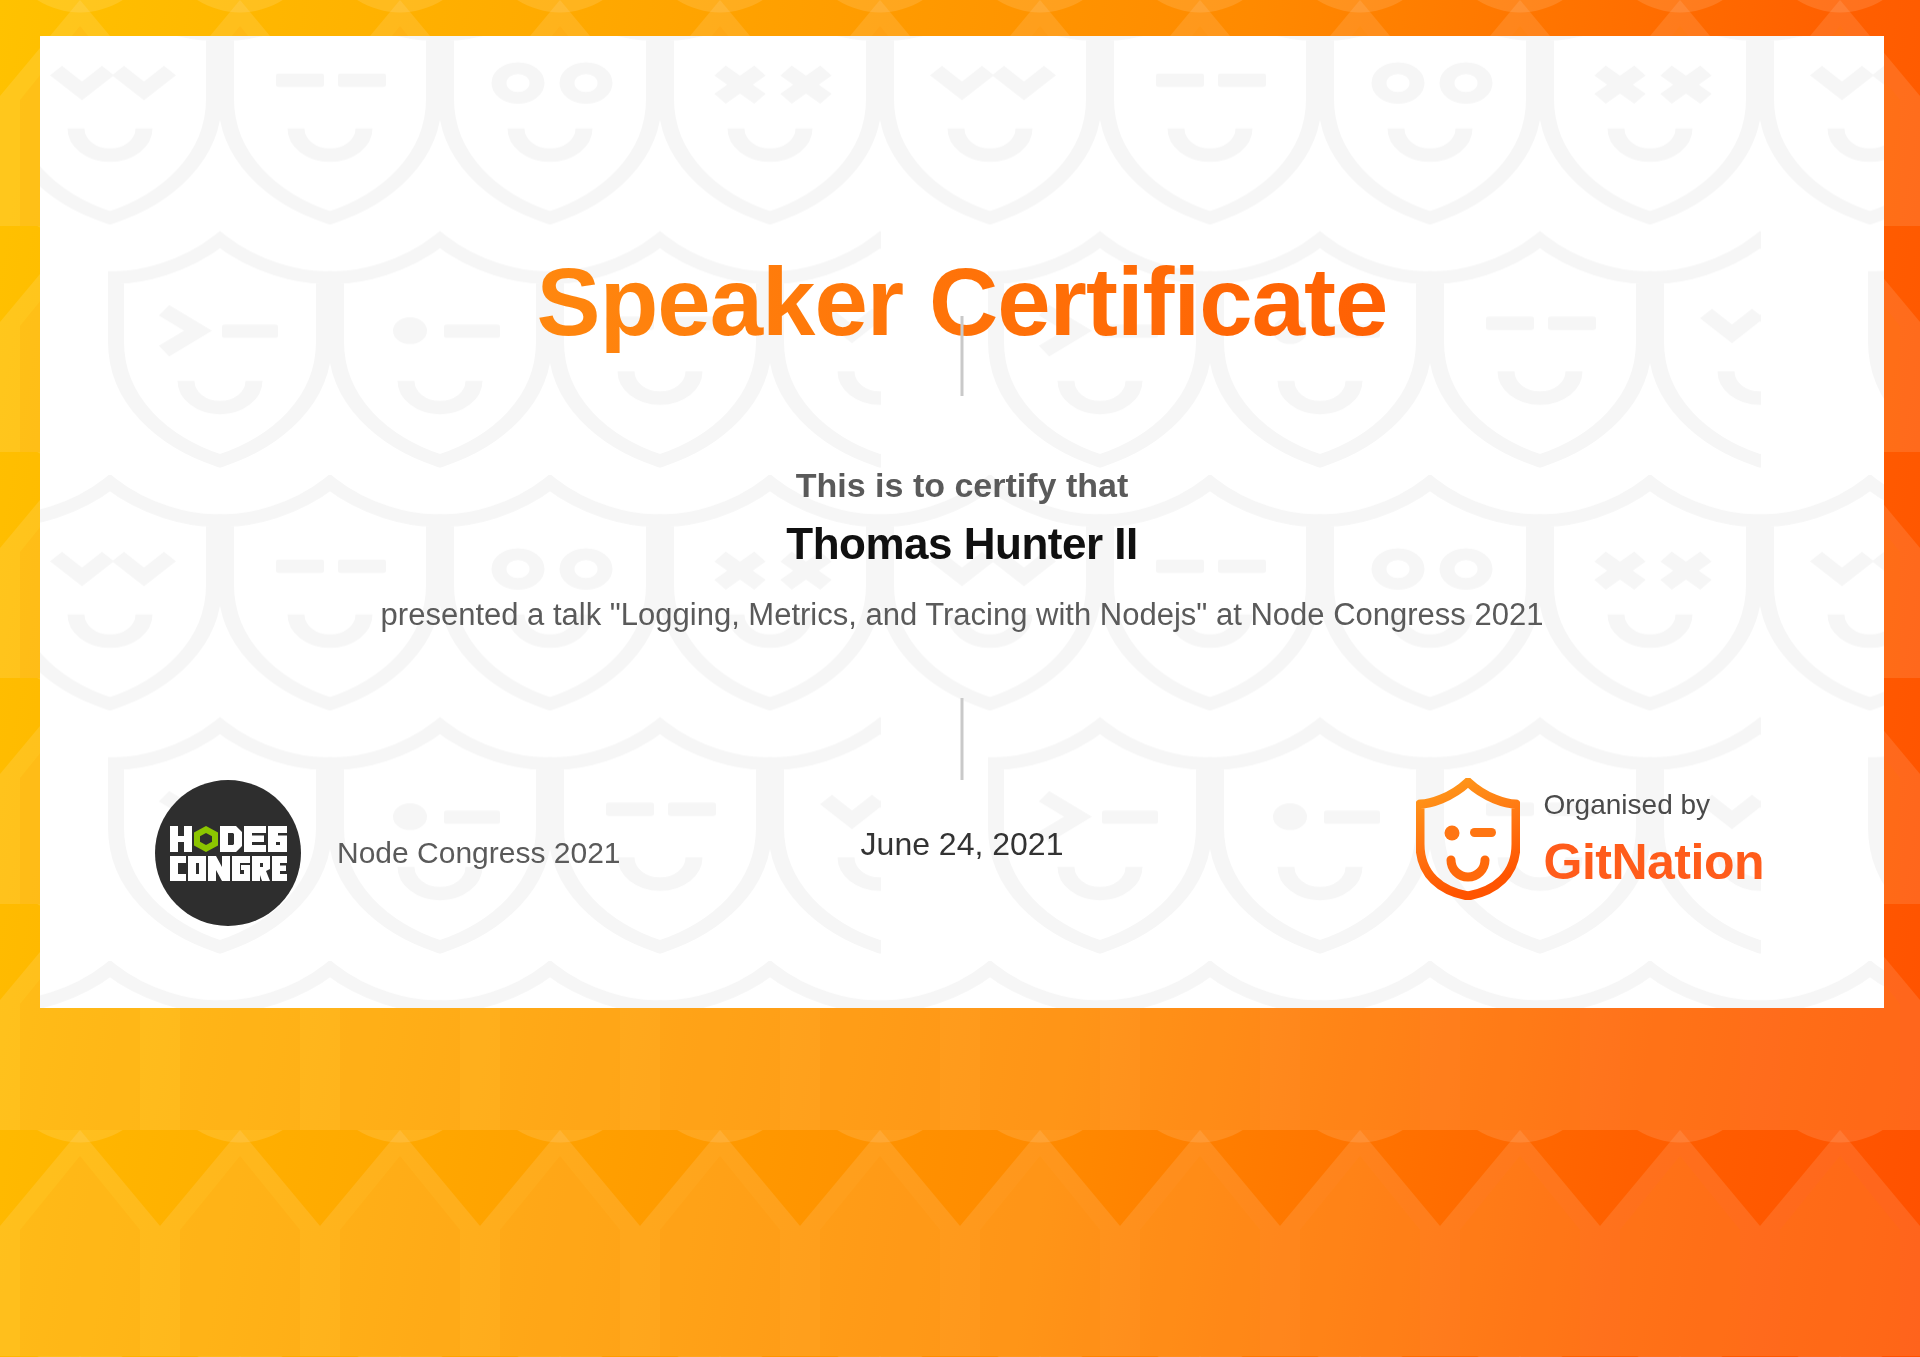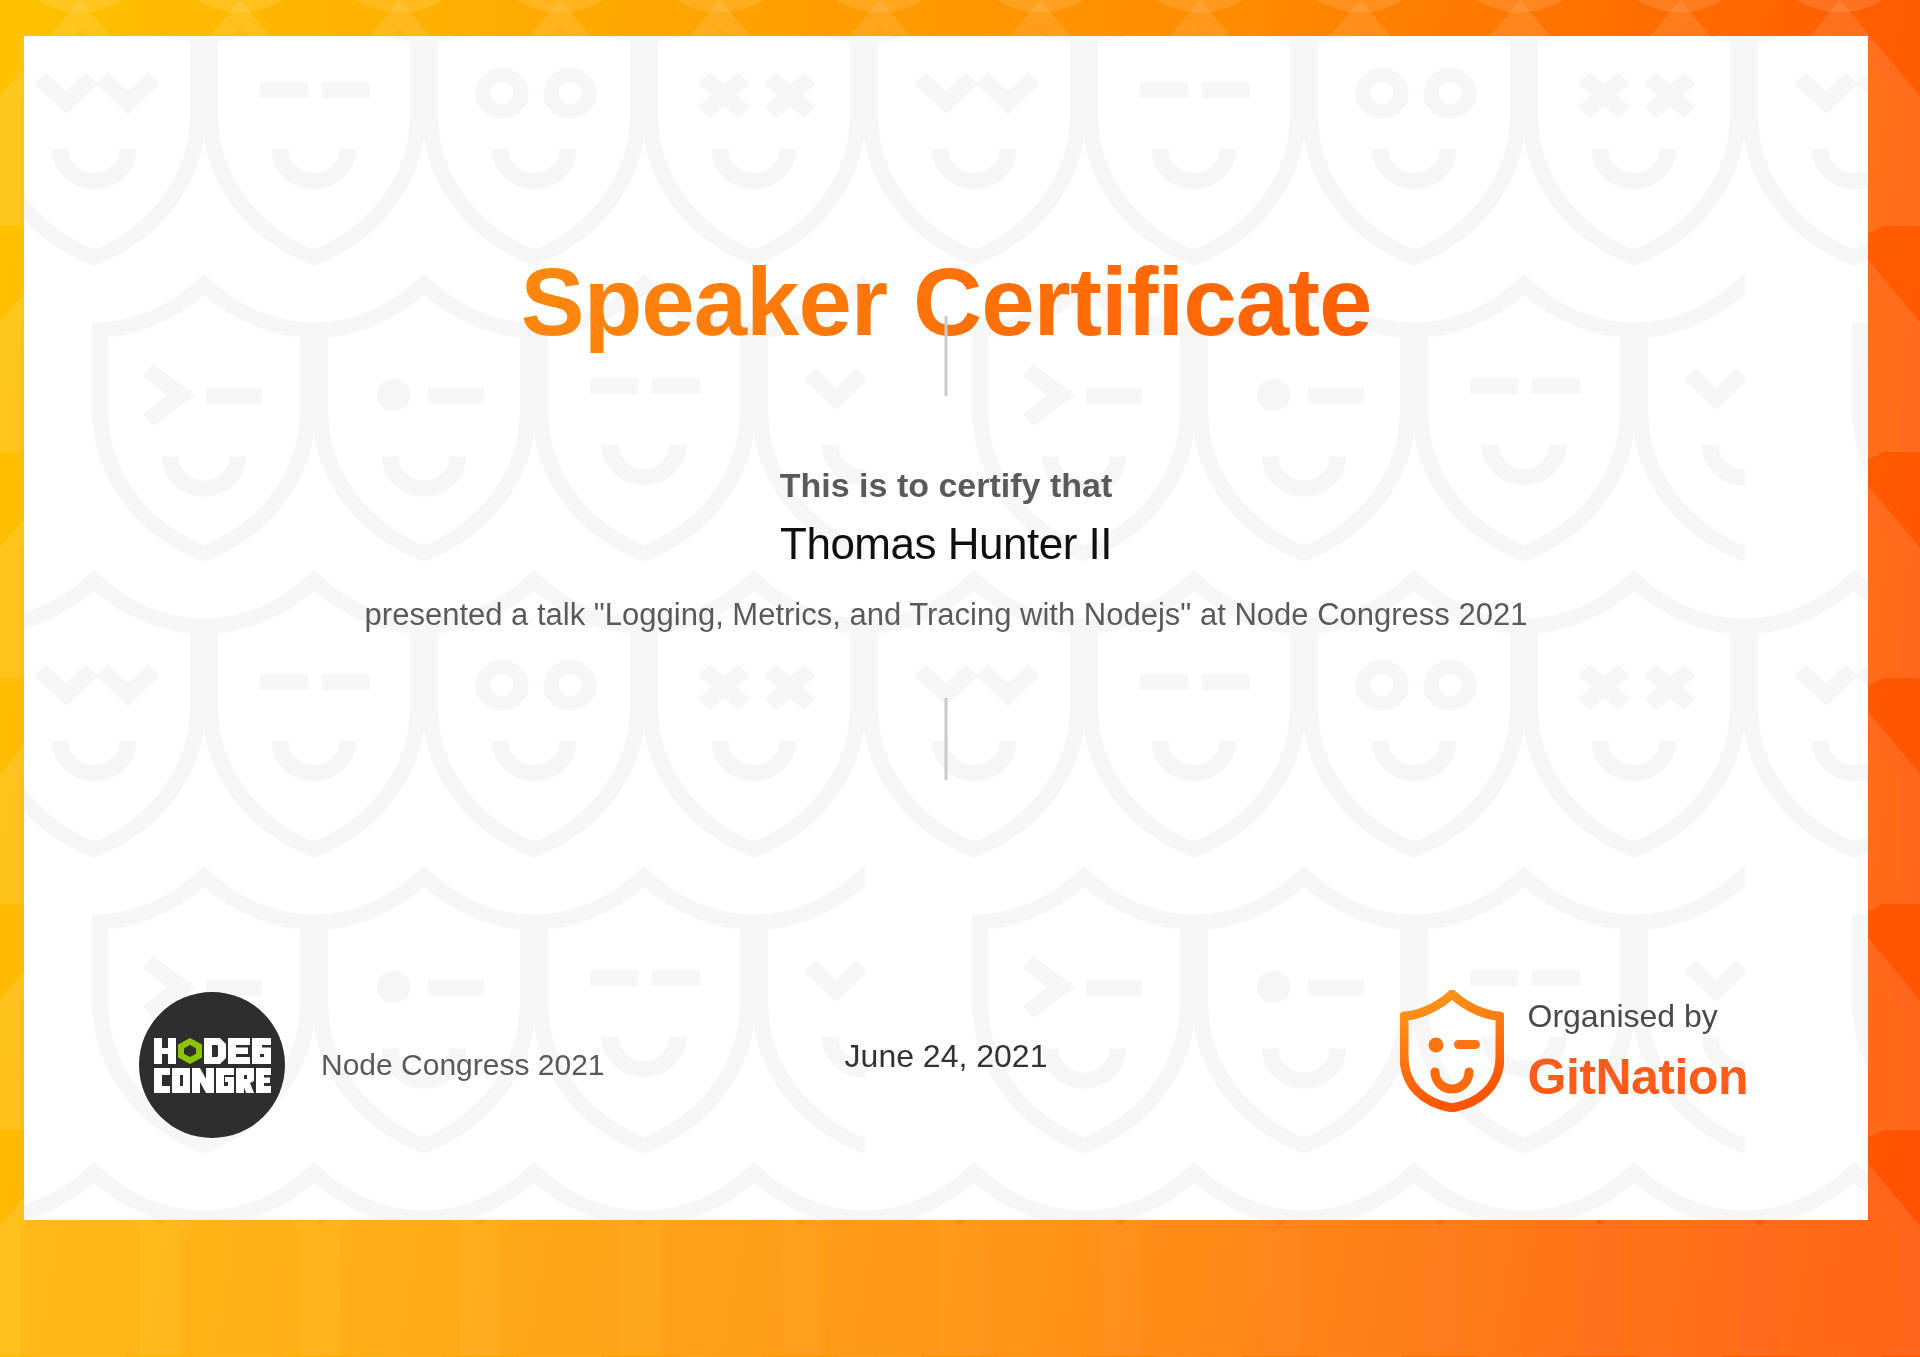--- a/index.html
+++ b/index.html
@@ -27,24 +27,24 @@
     position: absolute;
     inset: 0;
     z-index: 1;
     opacity: 0.55;
   }
   .frame-pattern svg { display: block; width: 100%; height: 100%; }
 
   
   .card {
     position: absolute;
-    left: 24px;
+    left: 40px;
     top: 36px;
     width: 1844px;
-    height: 1184px;
+    height: 972px;
     background: #ffffff;
     z-index: 5;
     overflow: hidden;
   }
 
   
   .watermark {
     position: absolute;
     inset: 0;
     z-index: 1;
@@ -99,21 +99,21 @@
     color: #5a5a5a;
     font-weight: bold;
   }
   .recipient-name {
     position: absolute;
     top: 483px;
     left: 0;
     width: 100%;
     text-align: center;
     font-size: 44px;
-    font-weight: normal;
+    font-weight: bold;
     color: #101010;
     letter-spacing: -0.5px;
   }
   .talk-line {
     position: absolute;
     top: 558px;
     left: 50%;
     transform: translateX(-50%);
     width: 1440px;
     text-align: center;
@@ -171,21 +171,21 @@
     right: 120px;
     top: 60px;
     display: flex;
     align-items: center;
     gap: 24px;
   }
   .shield-icon { width: 104px; height: 122px; flex-shrink: 0; }
   .shield-icon svg { display: block; width: 100%; height: 100%; }
   .organiser-text { display: flex; flex-direction: column; justify-content: center; }
   .organised-by {
-    font-size: 32px;
+    font-size: 28px;
     color: #4a4a4a;
     line-height: 1.2;
     margin-bottom: 14px;
   }
   .gitnation {
     font-size: 50px;
     font-weight: bold;
     color: #FF5C1B;
     letter-spacing: -0.5px;
     line-height: 1.1;

